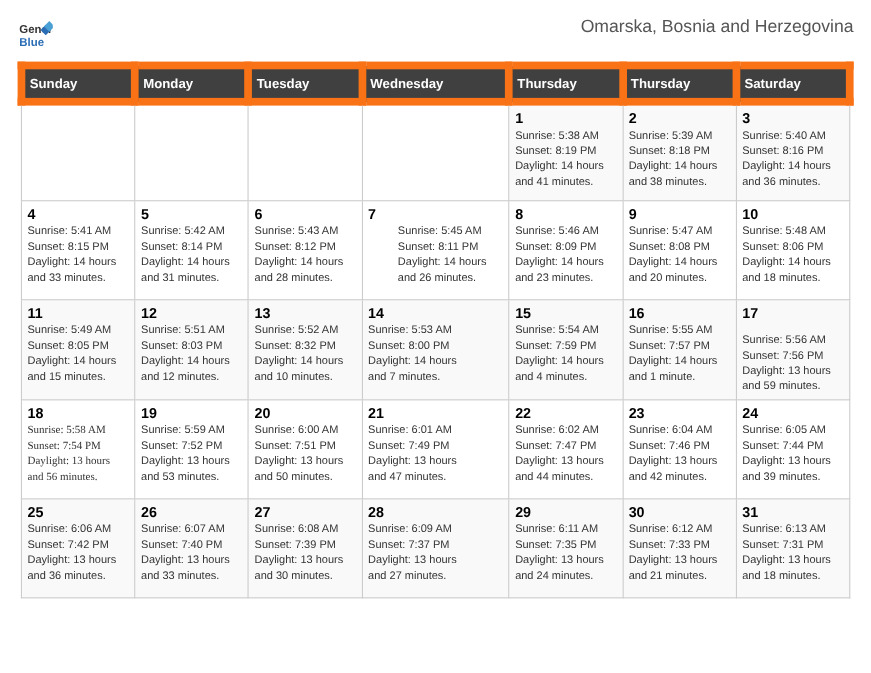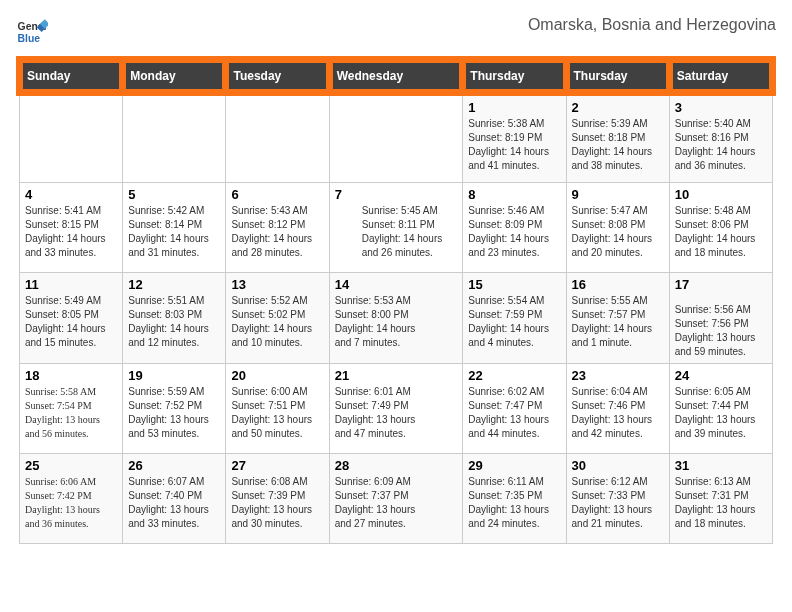--- a/index.html
+++ b/index.html
@@ -196,21 +196,21 @@
         <td>
           <span class="day-number">12</span>
           <div class="day-info" style="white-space: pre-line;">Sunrise: 5:51 AM
 Sunset: 8:03 PM
 Daylight: 14 hours
 and 12 minutes.</div>
         </td>
         <td>
           <span class="day-number">13</span>
           <div class="day-info" style="white-space: pre-line;">Sunrise: 5:52 AM
-Sunset: 5:02 PM
+Sunset: 8:32 PM
 Daylight: 14 hours
 and 10 minutes.</div>
         </td>
         <td>
           <span class="day-number">14</span>
           <div class="day-info" style="white-space: pre-line;">Sunrise: 5:53 AM
 Sunset: 8:00 PM
 Daylight: 14 hours
 and 7 minutes.</div>
         </td>
@@ -283,21 +283,21 @@
           <span class="day-number">24</span>
           <div class="day-info" style="white-space: pre-line;">Sunrise: 6:05 AM
 Sunset: 7:44 PM
 Daylight: 13 hours
 and 39 minutes.</div>
         </td>
       </tr>
       <tr>
         <td>
           <span class="day-number">25</span>
-          <div class="day-info" style="white-space: pre-line; font-family: Liberation Serif, serif;">Sunrise: 6:06 AM
+          <div class="day-info" style="white-space: pre-line;">Sunrise: 6:06 AM
 Sunset: 7:42 PM
 Daylight: 13 hours
 and 36 minutes.</div>
         </td>
         <td>
           <span class="day-number">26</span>
           <div class="day-info" style="white-space: pre-line;">Sunrise: 6:07 AM
 Sunset: 7:40 PM
 Daylight: 13 hours
 and 33 minutes.</div>

